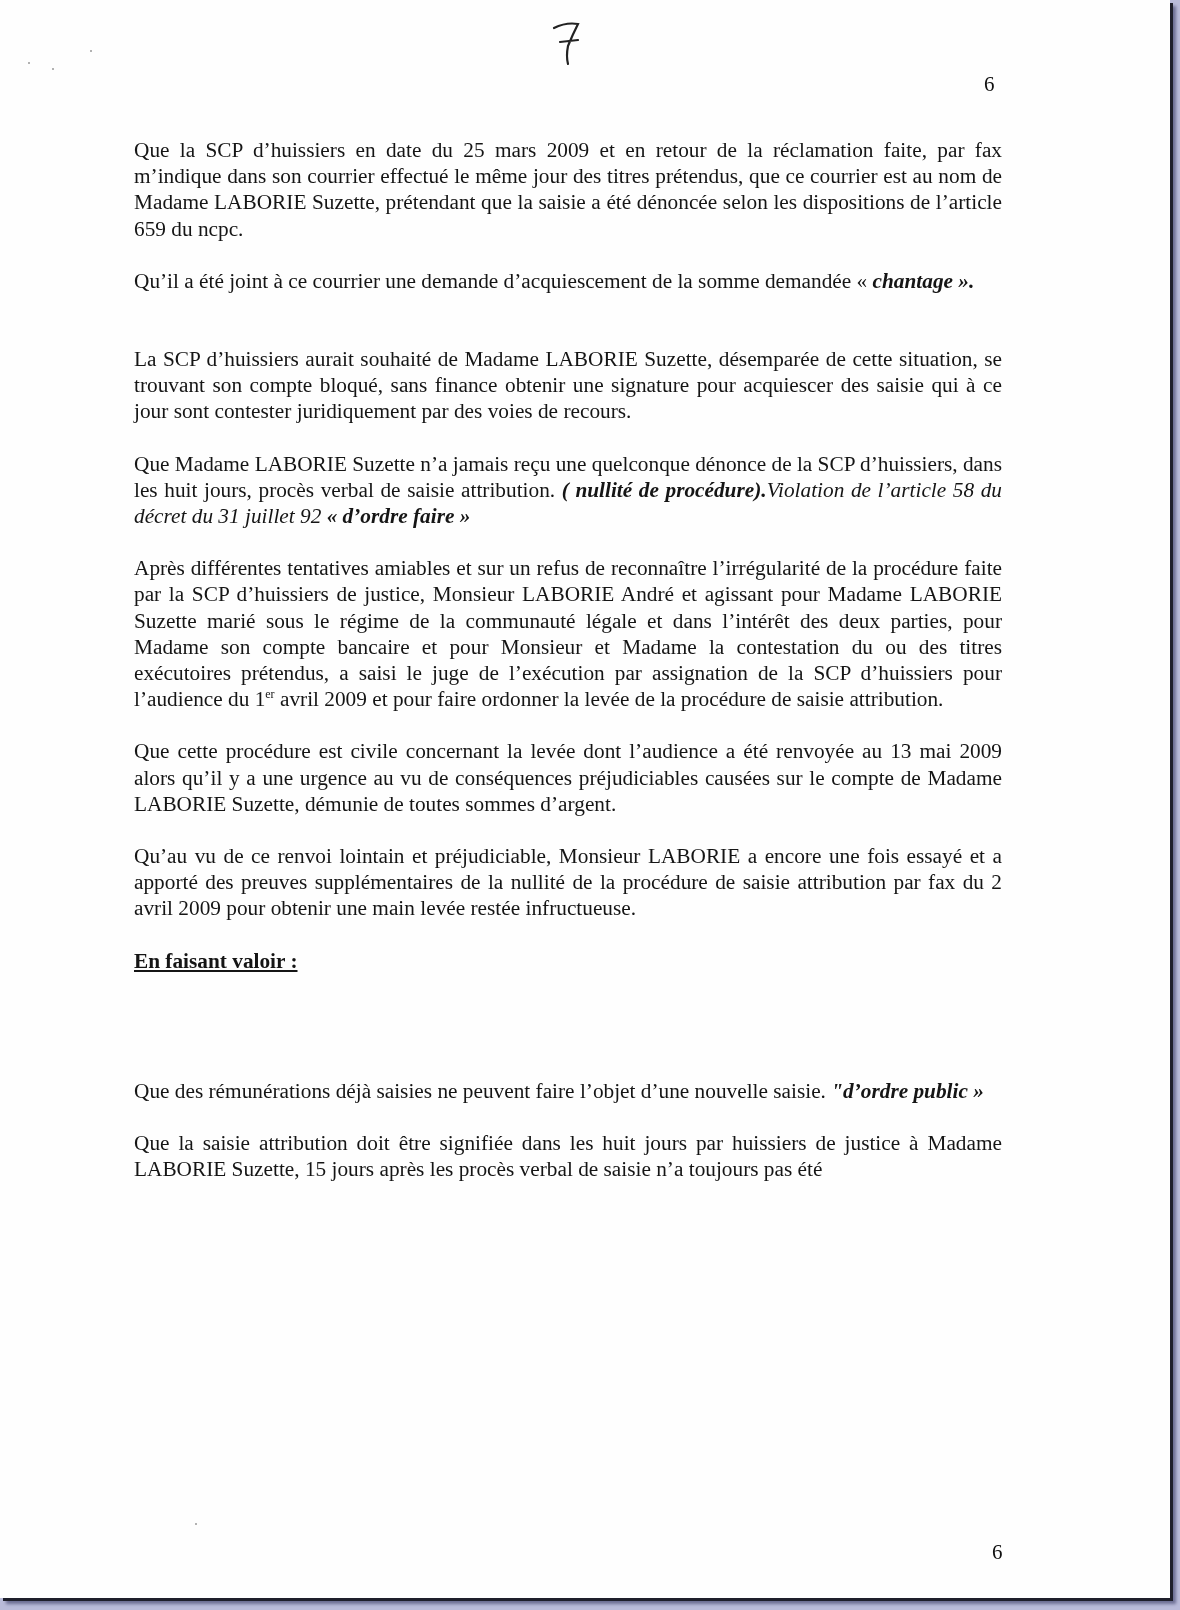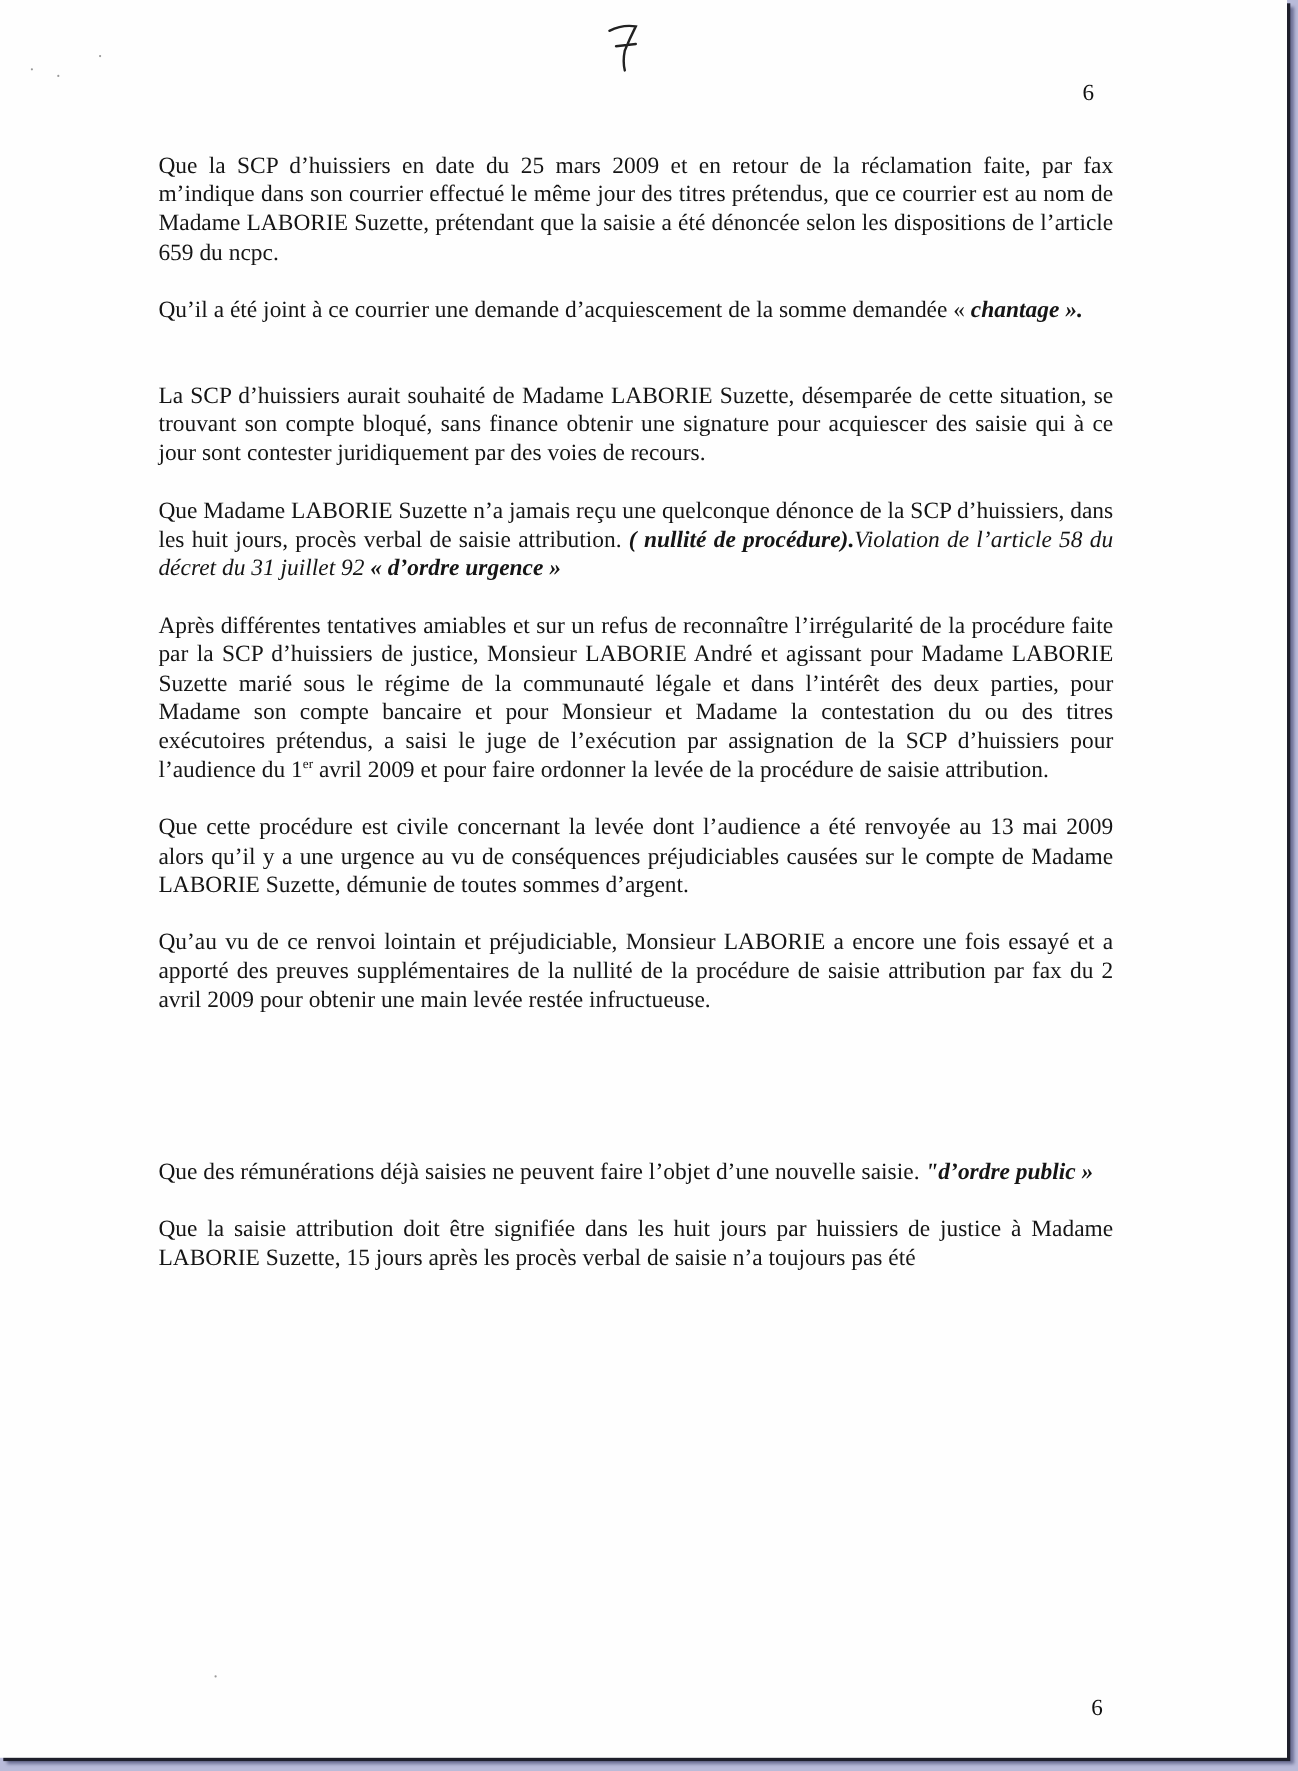--- a/index.html
+++ b/index.html
@@ -14,21 +14,21 @@
     }
     .hand {
       position: absolute; left: 548px; top: 18px; width: 40px; height: 50px;
     }
     .pnum {
       position: absolute; font-family: "Liberation Serif", serif; font-size: 21px; color: #111;
     }
     .pnum.top { left: 984px; top: 72px; }
     .pnum.bottom { left: 992px; top: 1540px; }
     .body {
-      position: absolute; left: 144px; top: 137px; width: 868px;
+      position: absolute; left: 134px; top: 137px; width: 868px;
       font-family: "Liberation Serif", serif; font-size: 21.3px; line-height: 26.2px;
       color: #151515; text-align: justify;
     }
     .body p { margin: 0; }
     .gap { height: 26px; }
     .b { font-weight: bold; font-style: italic; }
     .i { font-style: italic; }
     .hdr { font-weight: bold; text-decoration: underline; }
     sup { font-size: 12px; line-height: 0; vertical-align: 8px; }
     .speck { position: absolute; width: 2px; height: 2px; background: #999; border-radius: 1px; }
@@ -50,32 +50,33 @@
     <div class="gap"></div>
 
     <p><span>Qu’il a été joint à ce courrier une demande d’acquiescement de la somme demandée « </span><span class="b">chantage ».</span></p>
     <div class="gap"></div>
 
     <div class="gap"></div>
 
     <p><span>La SCP d’huissiers aurait souhaité de Madame LABORIE Suzette, désemparée de cette situation, se trouvant son compte bloqué, sans finance obtenir une signature pour acquiescer des saisie qui à ce jour sont contester juridiquement par des voies de recours.</span></p>
     <div class="gap"></div>
 
-    <p><span>Que Madame LABORIE Suzette n’a jamais reçu une quelconque dénonce de la SCP d’huissiers, dans les huit jours, procès verbal de saisie attribution. </span><span class="b">( nullité de procédure).</span><span class="i">Violation de l’article 58 du décret du 31 juillet 92 </span><span class="b">« d’ordre urgence »</span></p>
+    <p><span>Que Madame LABORIE Suzette n’a jamais reçu une quelconque dénonce de la SCP d’huissiers, dans les huit jours, procès verbal de saisie attribution. </span><span class="b">( nullité de procédure).</span><span class="i">Violation de l’article 58 du décret du 31 juillet 92 </span><span class="b">« d’ordre faire »</span></p>
     <div class="gap"></div>
 
     <p><span>Après différentes tentatives amiables et sur un refus de reconnaître l’irrégularité de la procédure faite par la SCP d’huissiers de justice, Monsieur LABORIE André et agissant pour Madame LABORIE Suzette marié sous le régime de la communauté légale et dans l’intérêt des deux parties, pour Madame son compte bancaire et pour Monsieur et Madame la contestation du ou des titres exécutoires prétendus, a saisi le juge de l’exécution par assignation de la SCP d’huissiers pour l’audience du 1</span><sup>er</sup><span> avril 2009 et pour faire ordonner la levée de la procédure de saisie attribution.</span></p>
     <div class="gap"></div>
 
     <p><span>Que cette procédure est civile concernant la levée dont l’audience a été renvoyée au 13 mai 2009 alors qu’il y a une urgence au vu de conséquences préjudiciables causées sur le compte de Madame LABORIE Suzette, démunie de toutes sommes d’argent.</span></p>
     <div class="gap"></div>
 
     <p><span>Qu’au vu de ce renvoi lointain et préjudiciable, Monsieur LABORIE a encore une fois essayé et a apporté des preuves supplémentaires de la nullité de la procédure de saisie attribution par fax du 2 avril 2009 pour obtenir une main levée restée infructueuse.</span></p>
     <div class="gap"></div>
 
+    <p><span class="hdr">En faisant valoir :</span></p>
     <div class="gap"></div>
 
     <div class="gap"></div>
 
     <div class="gap"></div>
 
     <div class="gap"></div>
 
     <p><span>Que des rémunérations déjà saisies ne peuvent faire l’objet d’une nouvelle saisie. </span><span class="b">"d’ordre public »</span></p>
     <div class="gap"></div>

